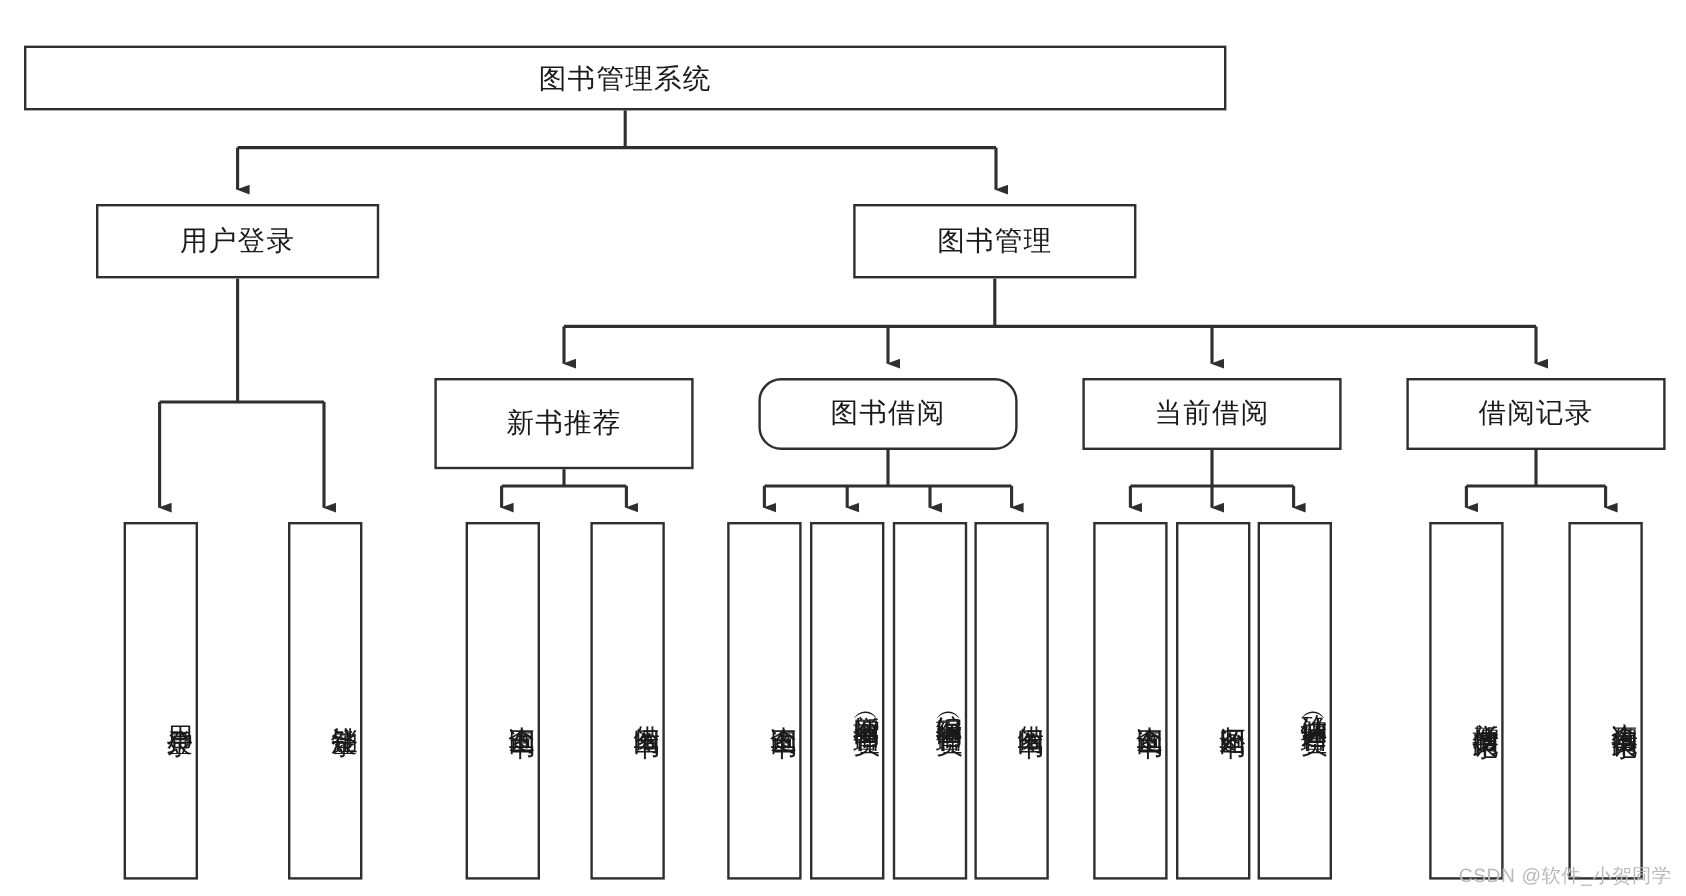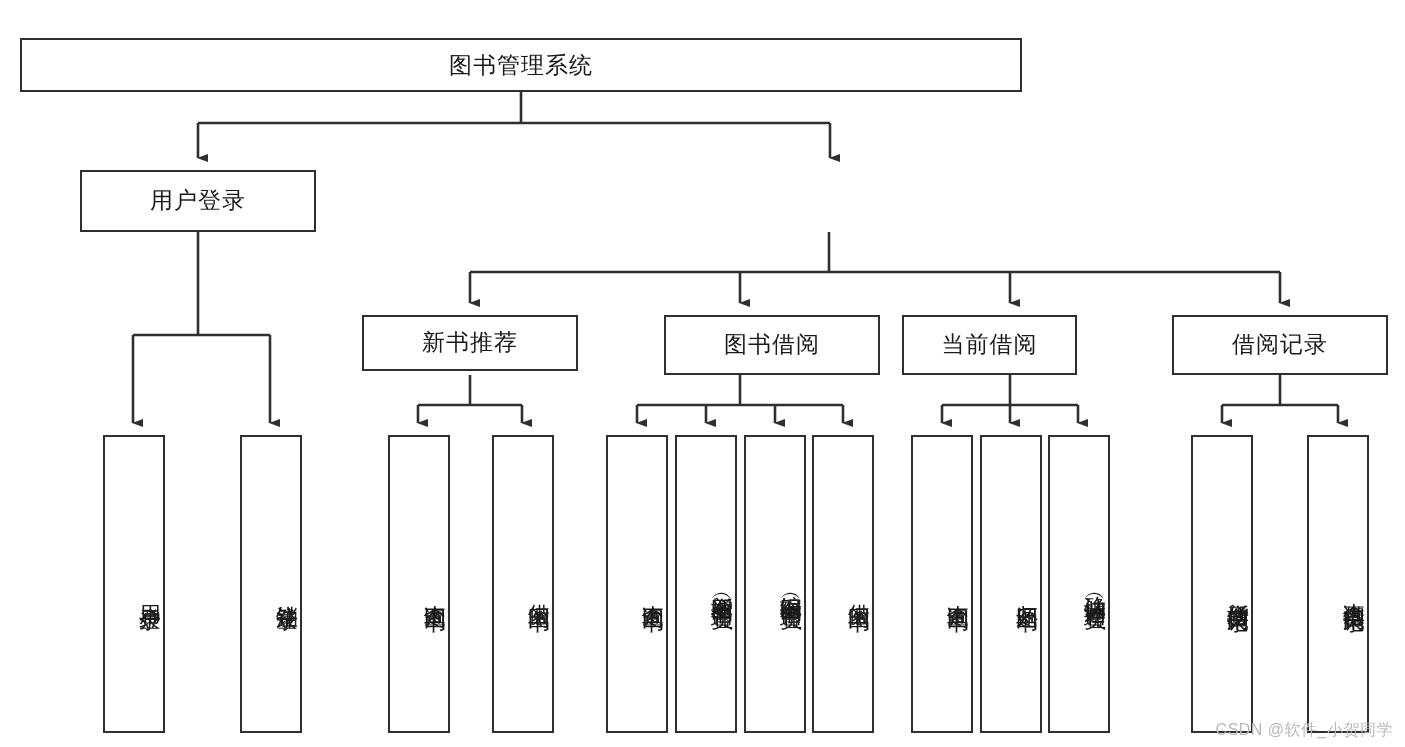--- a/index.html
+++ b/index.html
@@ -122,24 +122,25 @@
       <path d="M1280,375 L1280,405"></path>
       <path d="M1222,405 L1338,405"></path>
       <path d="M1222,405 L1222,423" marker-end="url(#arrow)"></path>
       <path d="M1338,405 L1338,423" marker-end="url(#arrow)"></path>
     </g>
   </svg>
 
   <div class="node node-root" style="left:20px; top:14px; width:1002px; height:54px;margin-top:24px;">图书管理系统</div>
 
   <div class="node node-h" style="left:80px; top:170px; width:236px; height:62px;">用户登录</div>
+  <div class="node node-h" style="left:711px; top:170px; width:236px; height:62px;">图书管理</div>
 
-  <div class="node node-h" style="left:362px; top:315px; width:216px; height:56px;">新书推荐</div>
-  <div class="node node-h" style="left:664px; top:315px; width:216px; height:60px;">图书借阅</div>
-  <div class="node node-h" style="left:902px; top:315px; width:175px; height:60px;">当前借阅</div>
+  <div class="node node-h" style="left:362px; top:315px; width:216px; height:76px;">新书推荐</div>
+  <div class="node node-h" style="left:632px; top:315px; width:216px; height:60px;border-radius:19px;">图书借阅</div>
+  <div class="node node-h" style="left:902px; top:315px; width:216px; height:60px;">当前借阅</div>
   <div class="node node-h" style="left:1172px; top:315px; width:216px; height:60px;">借阅记录</div>
 
   <div class="node node-v" style="left:103px; top:435px; width:62px; height:298px;">用户登录</div>
   <div class="node node-v" style="left:240px; top:435px; width:62px; height:298px;">注销登录</div>
 
   <div class="node node-v" style="left:388px; top:435px; width:62px; height:298px;">查询图书</div>
   <div class="node node-v" style="left:492px; top:435px; width:62px; height:298px;">借阅图书</div>
 
   <div class="node node-v" style="left:606px; top:435px; width:62px; height:298px;">查询图书</div>
   <div class="node node-v long" style="left:675px; top:435px; width:62px; height:298px;">新增图书（管理员）</div>

